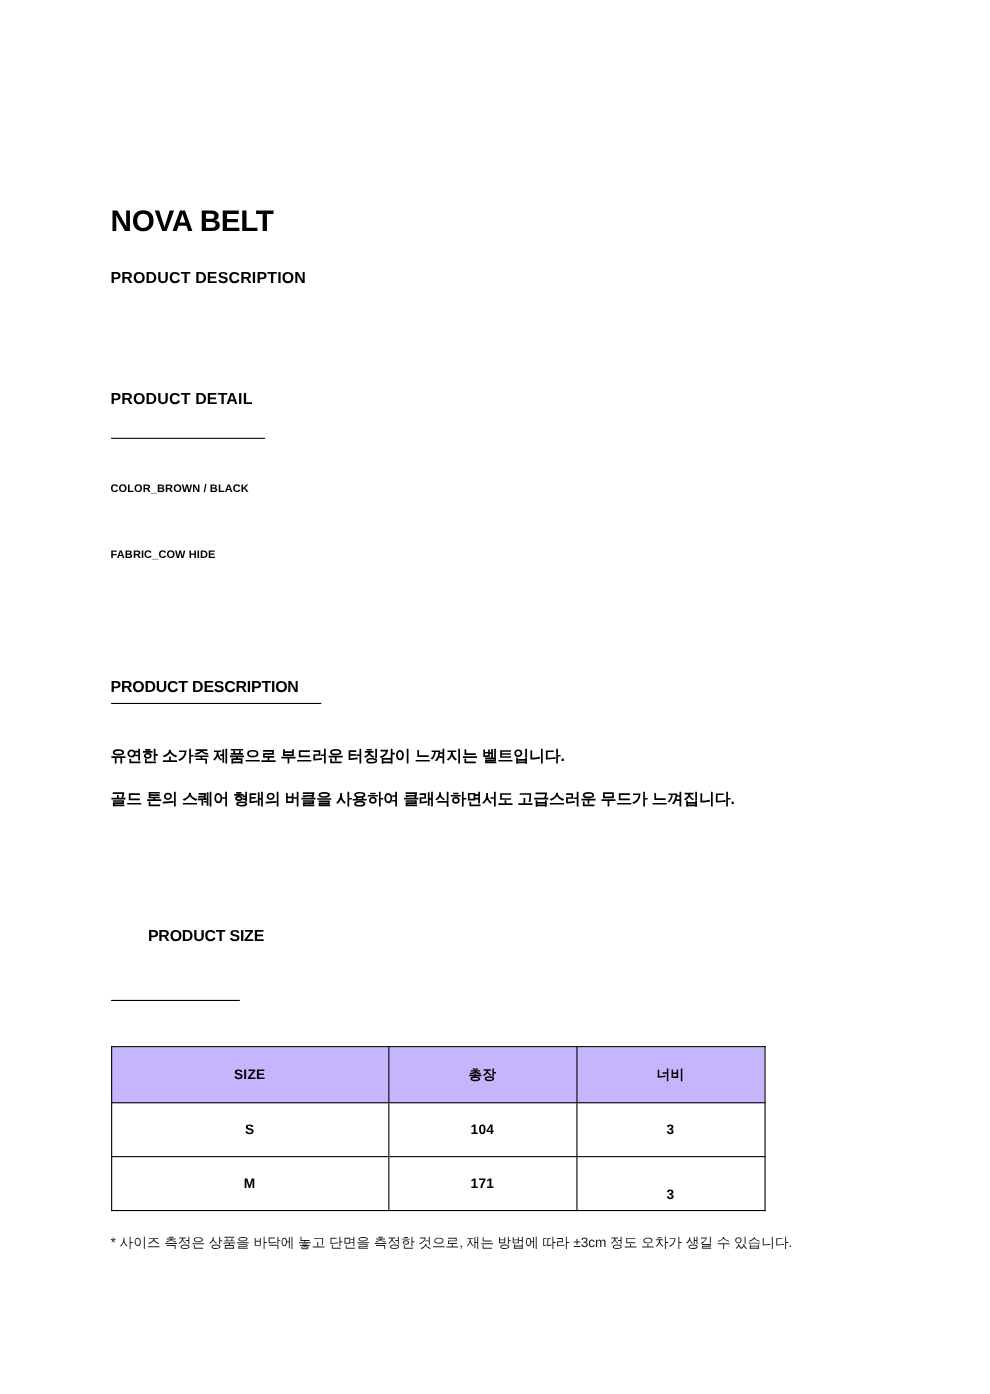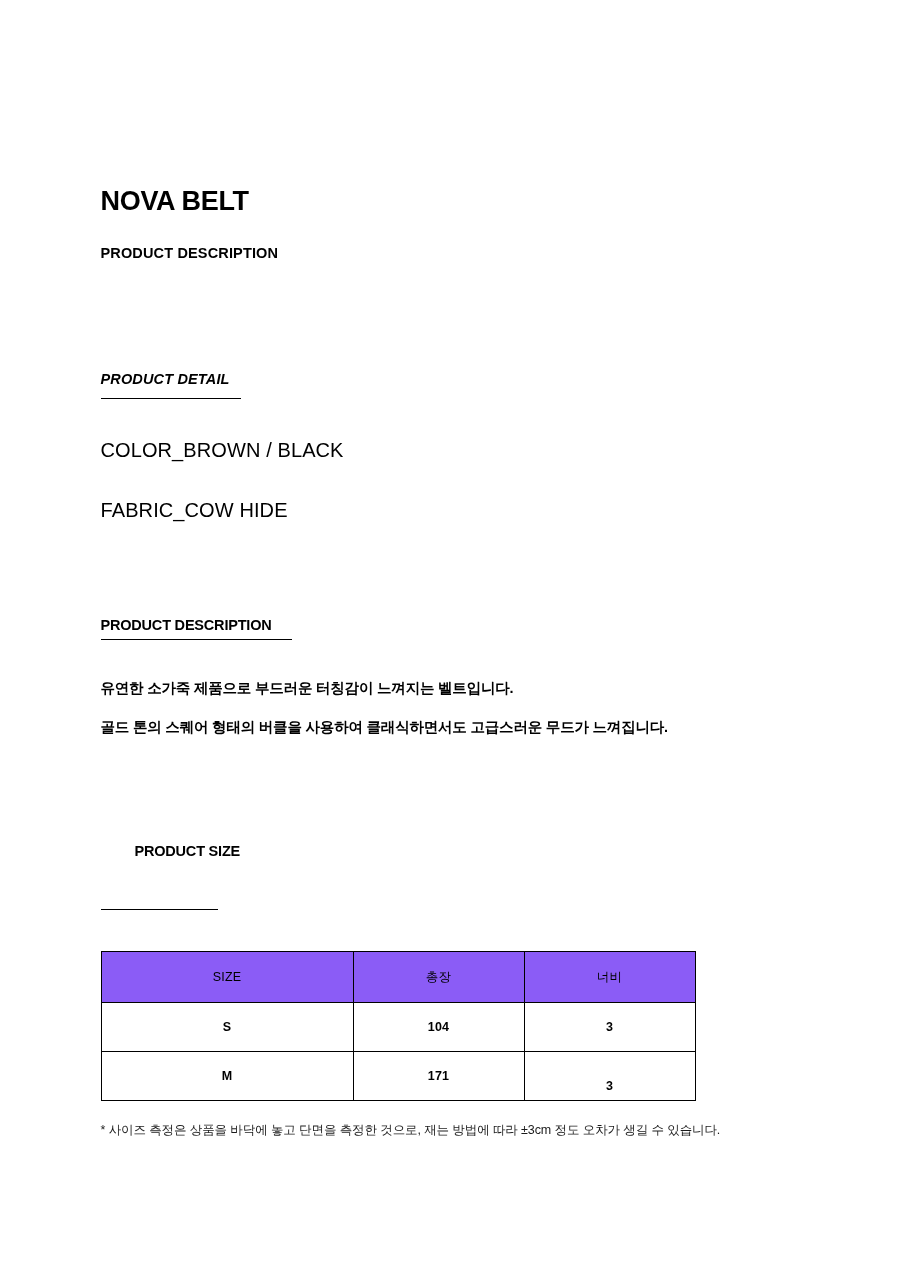--- a/index.html
+++ b/index.html
@@ -49,34 +49,34 @@
     letter-spacing: -0.2px;
   }
 
   .heading-rule {
     position: absolute;
     height: 1px;
     background: #000000;
   }
 
   #heading-information { left: 63px; top: 246px; }
-  #heading-detail      { left: 63px; top: 372px; font-style: italic; }
+  #heading-detail      { left: 63px; top: 356px; }
   #heading-description { left: 63px; top: 618px; }
   #heading-size        { left: 63px; top: 844px; margin-left: 34px; }
 
   #rule-detail      { left: 63px; top: 398px; width: 140px; }
   #rule-description { left: 63px; top: 639px; width: 191px; }
   #rule-size        { left: 63px; top: 909px; width: 117px; }
 
   
   .spec-line {
     position: absolute;
     left: 63px;
-    font-size: 20px;
-    font-weight: normal;
+    font-size: 10px;
+    font-weight: bold;
     letter-spacing: 0.1px;
     line-height: 1;
     white-space: nowrap;
   }
 
   #spec-color  { top: 440px; }
   #spec-fabric { top: 500px; }
 
   
   .description-line {
@@ -116,22 +116,22 @@
     color: #000000;
     padding: 0;
   }
 
   table.size-table col.col-size  { width: 252px; }
   table.size-table col.col-len   { width: 171px; }
   table.size-table col.col-width { width: 171px; }
 
   table.size-table thead th {
     height: 50px;
-    background: #8b5cf6;
-    font-weight: normal;
+    background: #c4b5fd;
+    font-weight: bold;
   }
 
   table.size-table tbody td {
     height: 48px;
     background: #ffffff;
   }
 
   
   table.size-table td.offset-low {
     vertical-align: middle;

